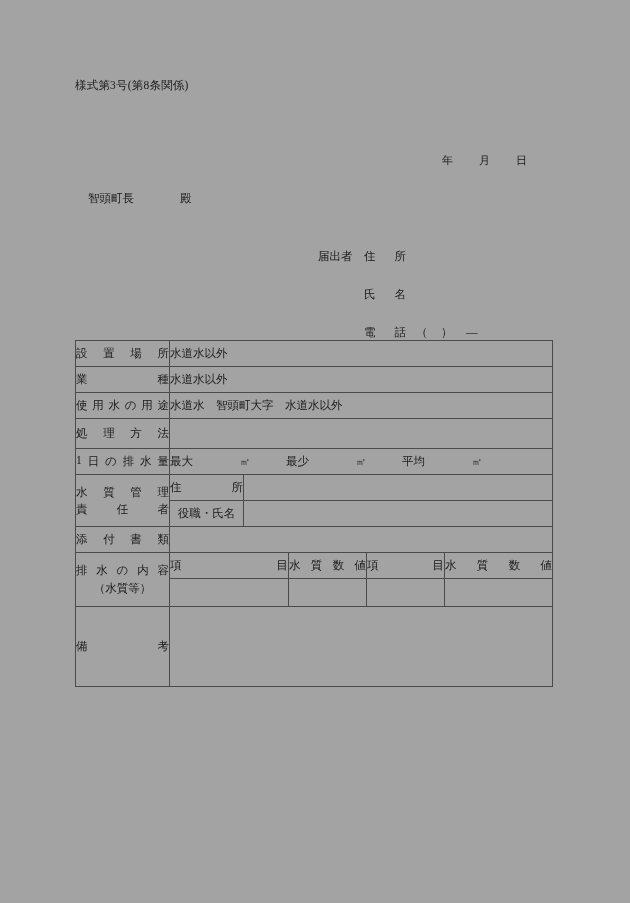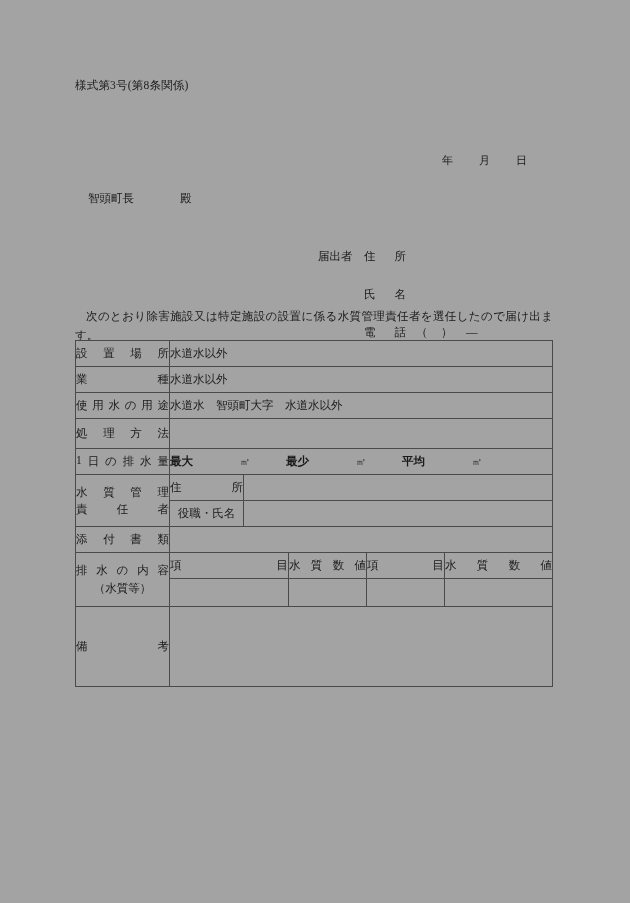--- a/index.html
+++ b/index.html
@@ -160,21 +160,20 @@
     padding: 0 7px;
     box-sizing: border-box;
     text-align: center;
   }
 
   .flowrow .inner {
     display: inline-block;
   }
   .flowrow .fitem {
     display: inline-block;
-    font-weight: bold;
   }
   .flowrow .w-num {
     display: inline-block;
     width: 47px;
   }
   .flowrow .w-sep {
     display: inline-block;
     width: 36px;
   }
   .unit {
@@ -227,21 +226,20 @@
     <div class="srow">
       <span class="skey"></span>
       <span class="slabel">
         <span>電</span>
         <span>話</span>
       </span>
       <span class="sval">（　）　―</span>
     </div>
   </div>
 
-  <div class="body-text">次のとおり除害施設又は特定施設の設置に係る水質管理責任者を選任したので届け出ます。</div>
 
   <table class="form-table">
     <colgroup>
       <col style="width:94px">
       <col style="width:74px">
       <col style="width:45px">
       <col style="width:78px">
       <col style="width:78px">
       <col style="width:108px">
     </colgroup>

